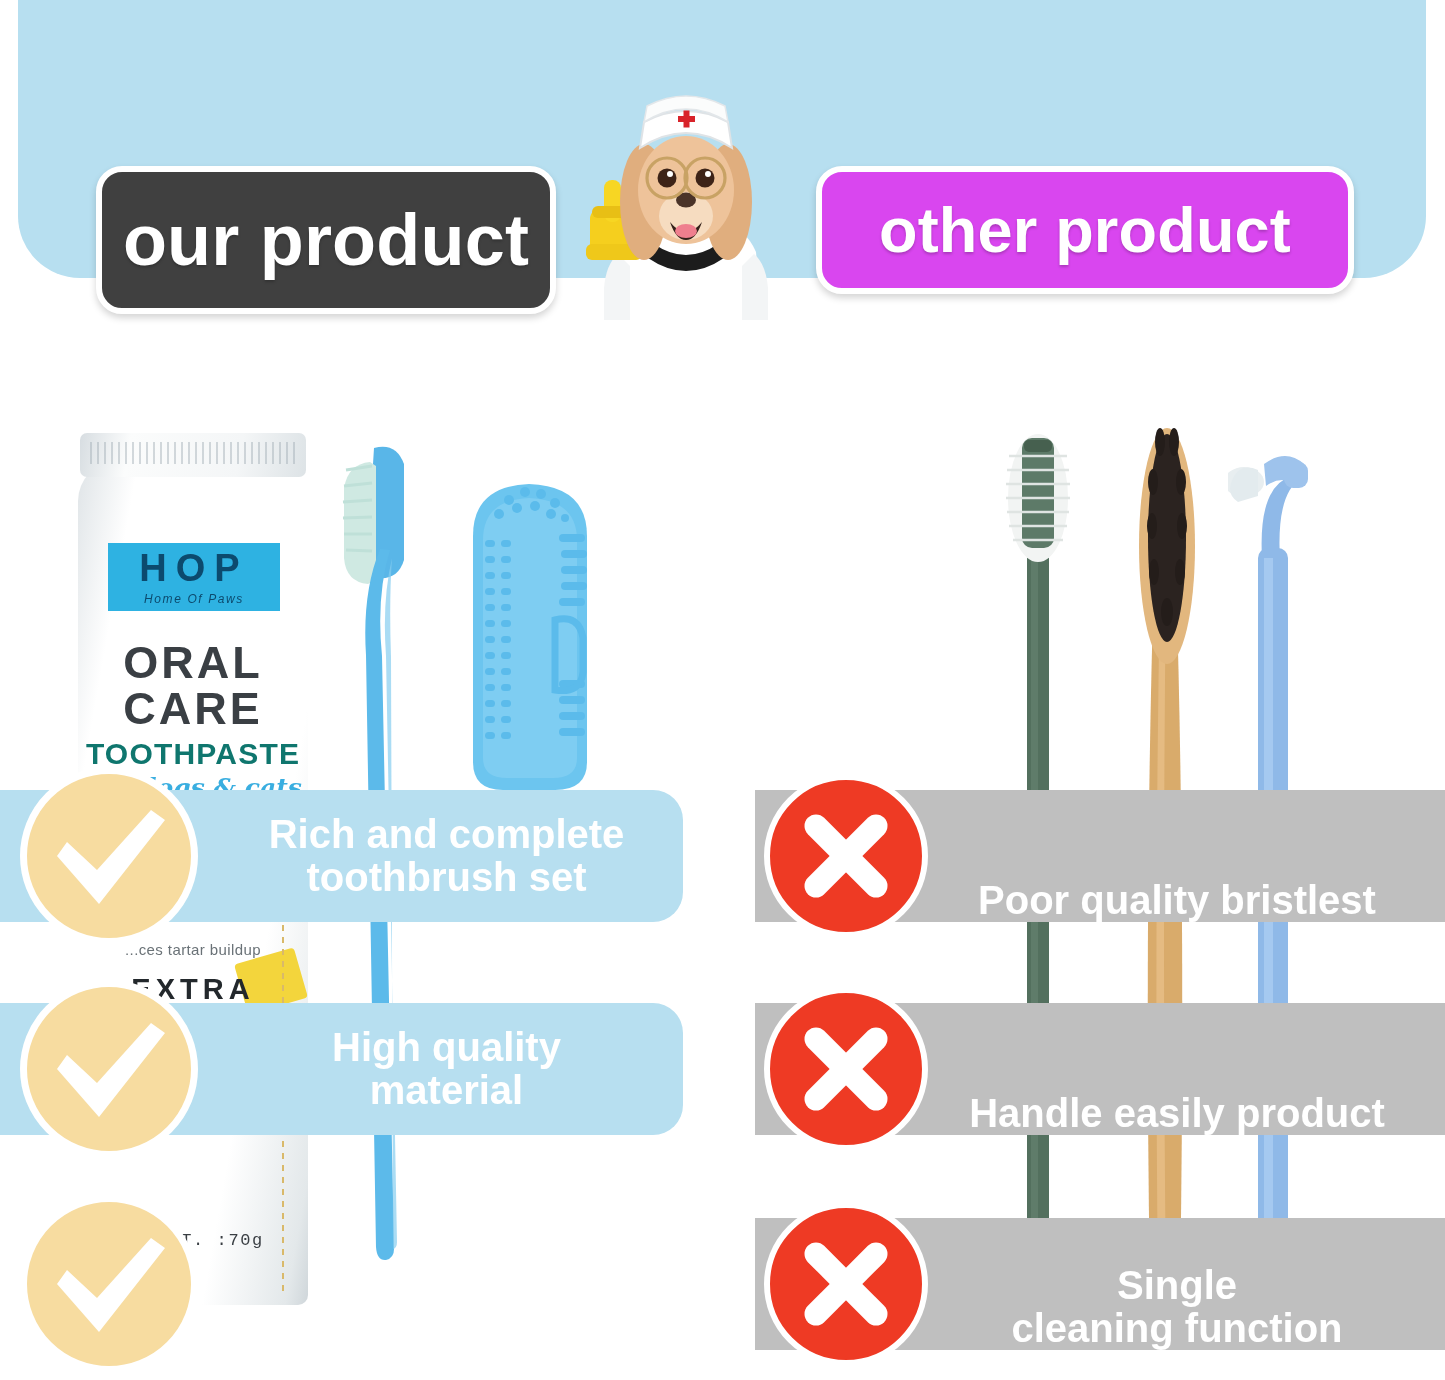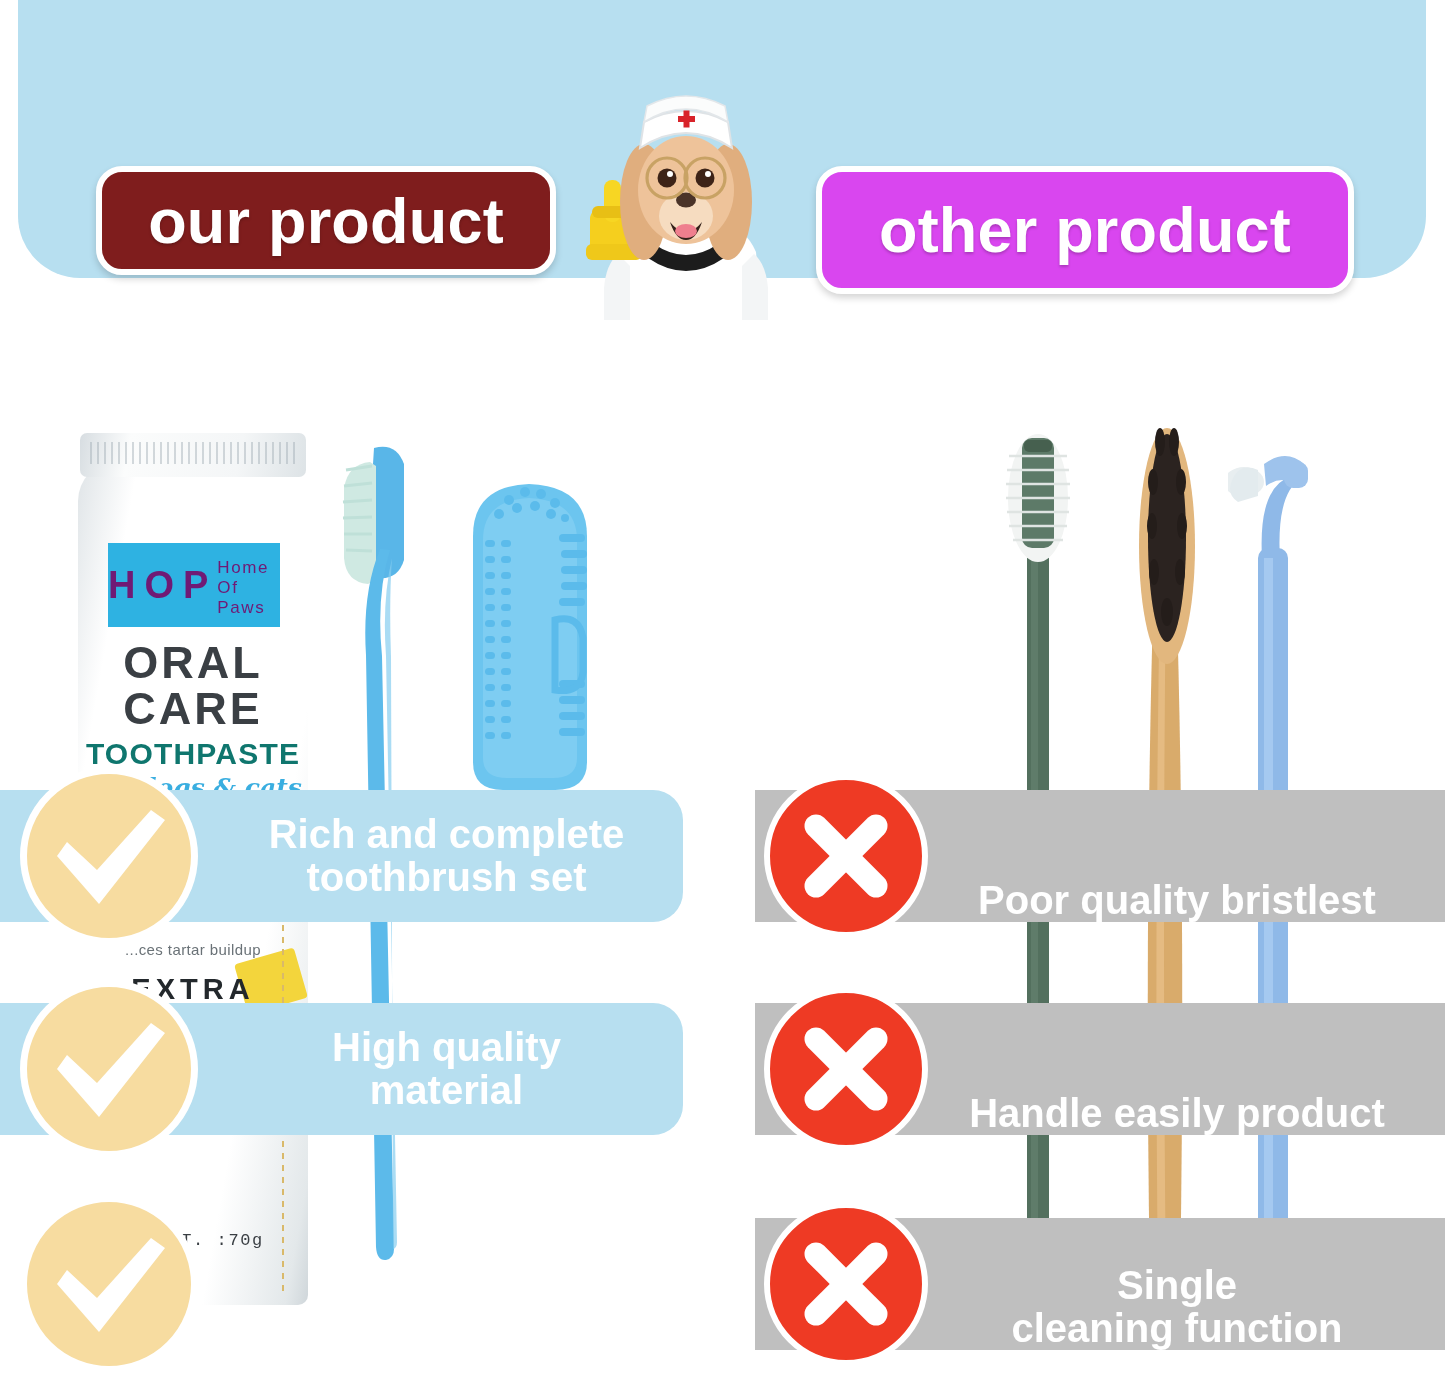--- a/index.html
+++ b/index.html
@@ -27,23 +27,23 @@
     border:6px solid #ffffff;
     box-shadow:0 4px 7px rgba(0,0,0,.17);
     font-weight:bold;
     color:#ffffff;
     letter-spacing:.2px;
     text-shadow:0 2px 3px rgba(0,0,0,.22);
     white-space:nowrap;
   }
   #our-product-pill{
     left:96px; top:166px;
-    width:460px; height:109px;
-    background:#7f1d1d;
-    font-size:63px;
+    width:460px; height:148px;
+    background:#404040;
+    font-size:72px;
   }
   #other-product-pill{
     left:816px; top:166px;
     width:538px; height:128px;
     background:#d946ef;
     font-size:63px;
   }
 
   
   #dog-mascot{
@@ -80,28 +80,28 @@
     background:linear-gradient(100deg,#d7dde1,#fbfcfc 22%,#f4f6f7 70%,#dde3e6);
     border-radius:7px;
   }
   .tube-crimp::after{
     content:"";
     position:absolute; left:10px; top:9px; right:10px; height:22px;
     background:repeating-linear-gradient(90deg,rgba(160,172,180,.45) 0 2px,transparent 2px 7px);
   }
   .hop-band{
     position:absolute; left:30px; top:118px;
-    width:172px; height:84px;
+    width:172px; height:68px;
     background:#2eb2e2;
-    display:flex; flex-direction:row;
+    display:flex; flex-direction:column;
     align-items:center; justify-content:center;
-    color:#701a75;
+    color:#0c4a6e;
   }
   .hop-main{ font-size:38px; font-weight:bold; letter-spacing:9px; line-height:1; }
-  .hop-sub{ font-size:17px; letter-spacing:1.6px; margin-top:5px; }
+  .hop-sub{ font-size:12px; letter-spacing:1.6px; margin-top:5px; font-style:italic; }
   .oral-line{
     position:absolute; left:0; width:230px; text-align:center;
     color:#3a3f44; font-weight:bold; letter-spacing:3px;
   }
   #oral-word{ top:212px; font-size:45px; }
   #care-word{ top:258px; font-size:45px; }
   #toothpaste-word{
     position:absolute; left:0; top:312px; width:230px; text-align:center;
     color:#0f766e; font-weight:bold; font-size:30px; letter-spacing:1.2px;
   }

